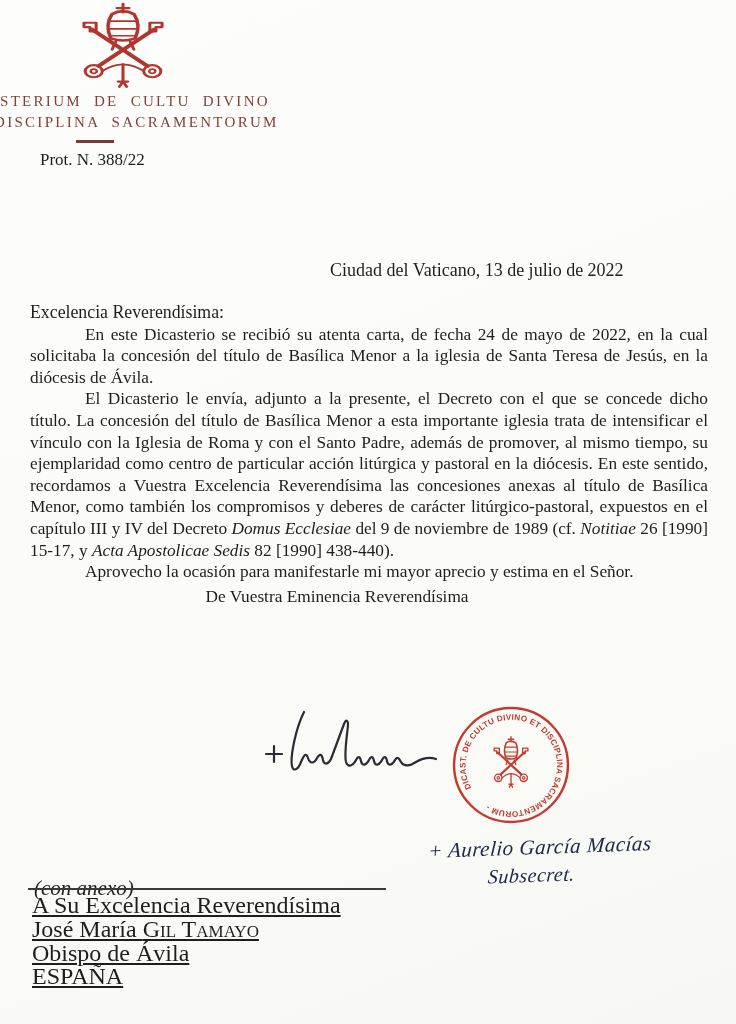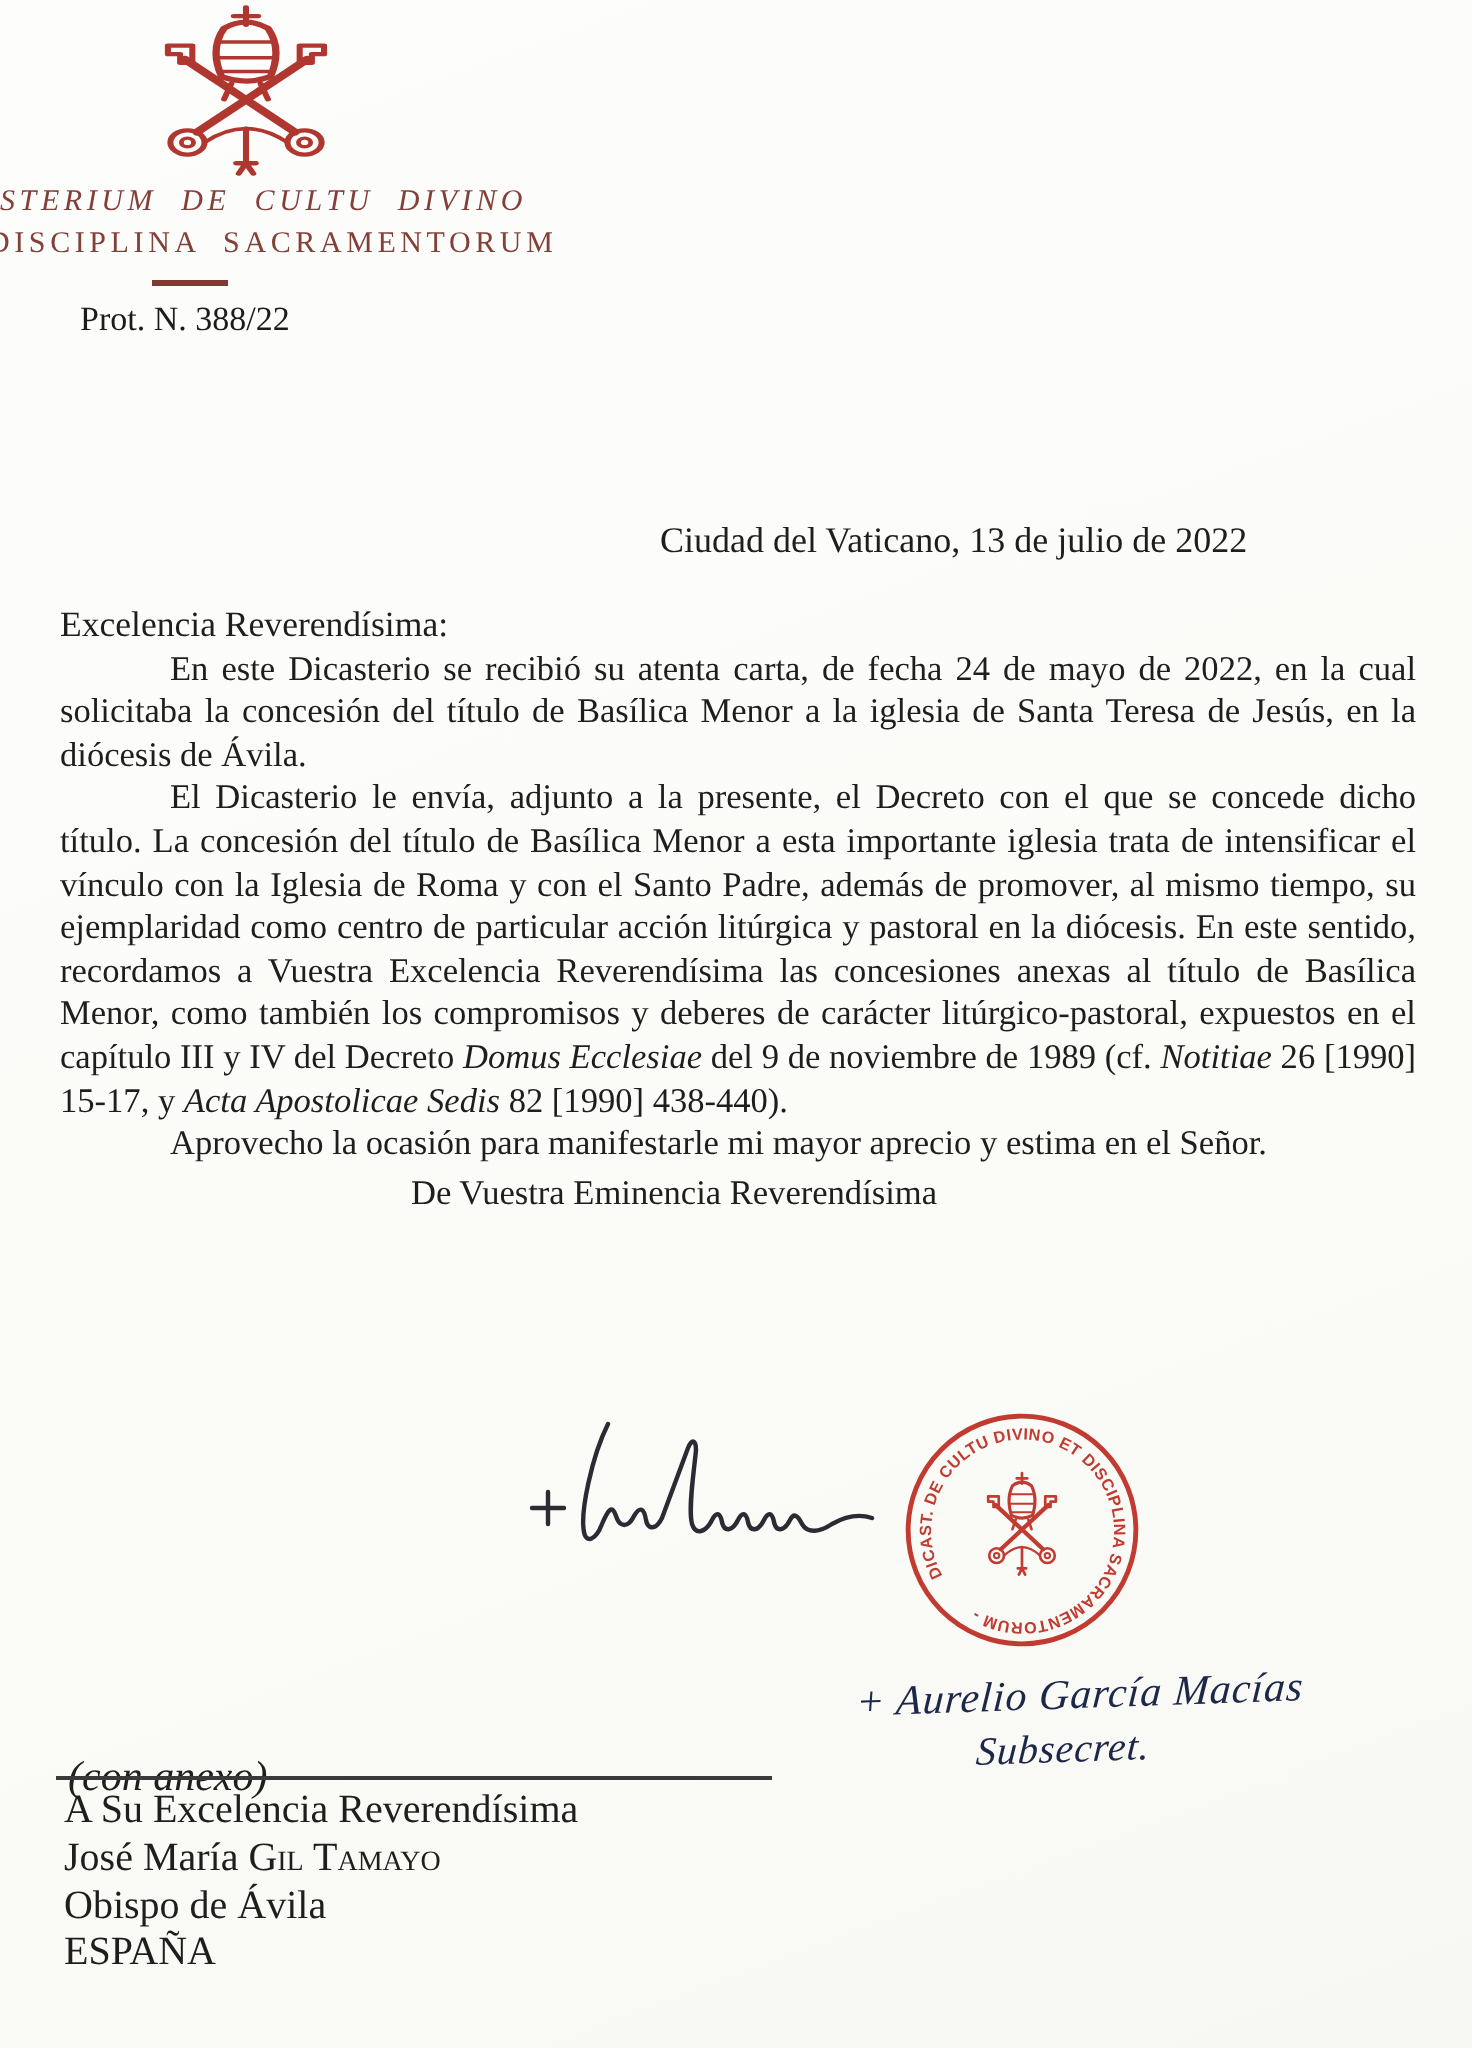--- a/index.html
+++ b/index.html
@@ -9,21 +9,21 @@
     overflow:hidden;
     font-family:"Liberation Serif", serif;
     color:#1e1e1e;
   }
   
   .crest-top{position:absolute;left:62px;top:2px;width:122px;height:90px;color:#b0372f;}
   .lh-line{
     position:absolute;color:#833f38;
     font-size:15px;letter-spacing:2.3px;word-spacing:6px;white-space:nowrap;
   }
-  .lh-1{left:0;top:93px;font-style:italic;}
+  .lh-1{left:0;top:93px;}
   .lh-2{left:-6px;top:114px;}
   .lh-rule{position:absolute;left:76px;top:140px;width:38px;height:2.5px;background:#7c3a33;}
   .prot{position:absolute;left:40px;top:150px;font-size:17px;color:#1c1c1c;}
   
   .date{position:absolute;left:330px;top:260px;font-size:18px;white-space:nowrap;}
   .body-text{
     position:absolute;left:30px;top:302px;width:678px;
     font-size:17.3px;line-height:21.6px;text-align:justify;
   }
   .body-text p{margin:0;}
@@ -50,21 +50,21 @@
     position:absolute;left:428px;top:834px;width:280px;
     font-size:21px;font-style:italic;color:#1d2747;white-space:nowrap;
     transform:rotate(-2deg) skewX(-6deg);letter-spacing:.5px;
   }
   .hand-2{
     position:absolute;left:488px;top:864px;font-size:20px;font-style:italic;color:#1d2747;
     transform:rotate(-2deg) skewX(-6deg);letter-spacing:.5px;
   }
   .sep-line{position:absolute;left:28px;top:888px;width:358px;height:2px;background:#3a3a3a;}
   
-  .recipient{position:absolute;left:32px;top:894px;font-size:20px;line-height:23.8px;}
+  .recipient{position:absolute;left:32px;top:894px;font-size:24px;line-height:23.8px;text-decoration:underline;}
   .sc{font-variant:small-caps;}
   .hidden-defs{position:absolute;width:0;height:0;overflow:hidden;}
 </style>
 </head>
 <body>
 
 <svg class="hidden-defs" aria-hidden="true">
   <defs>
     <g id="crest" stroke="currentColor" fill="none" stroke-linecap="round" stroke-linejoin="round">
       <path d="M50 2 V12 M45 7 H55" stroke-width="2.5"></path>

